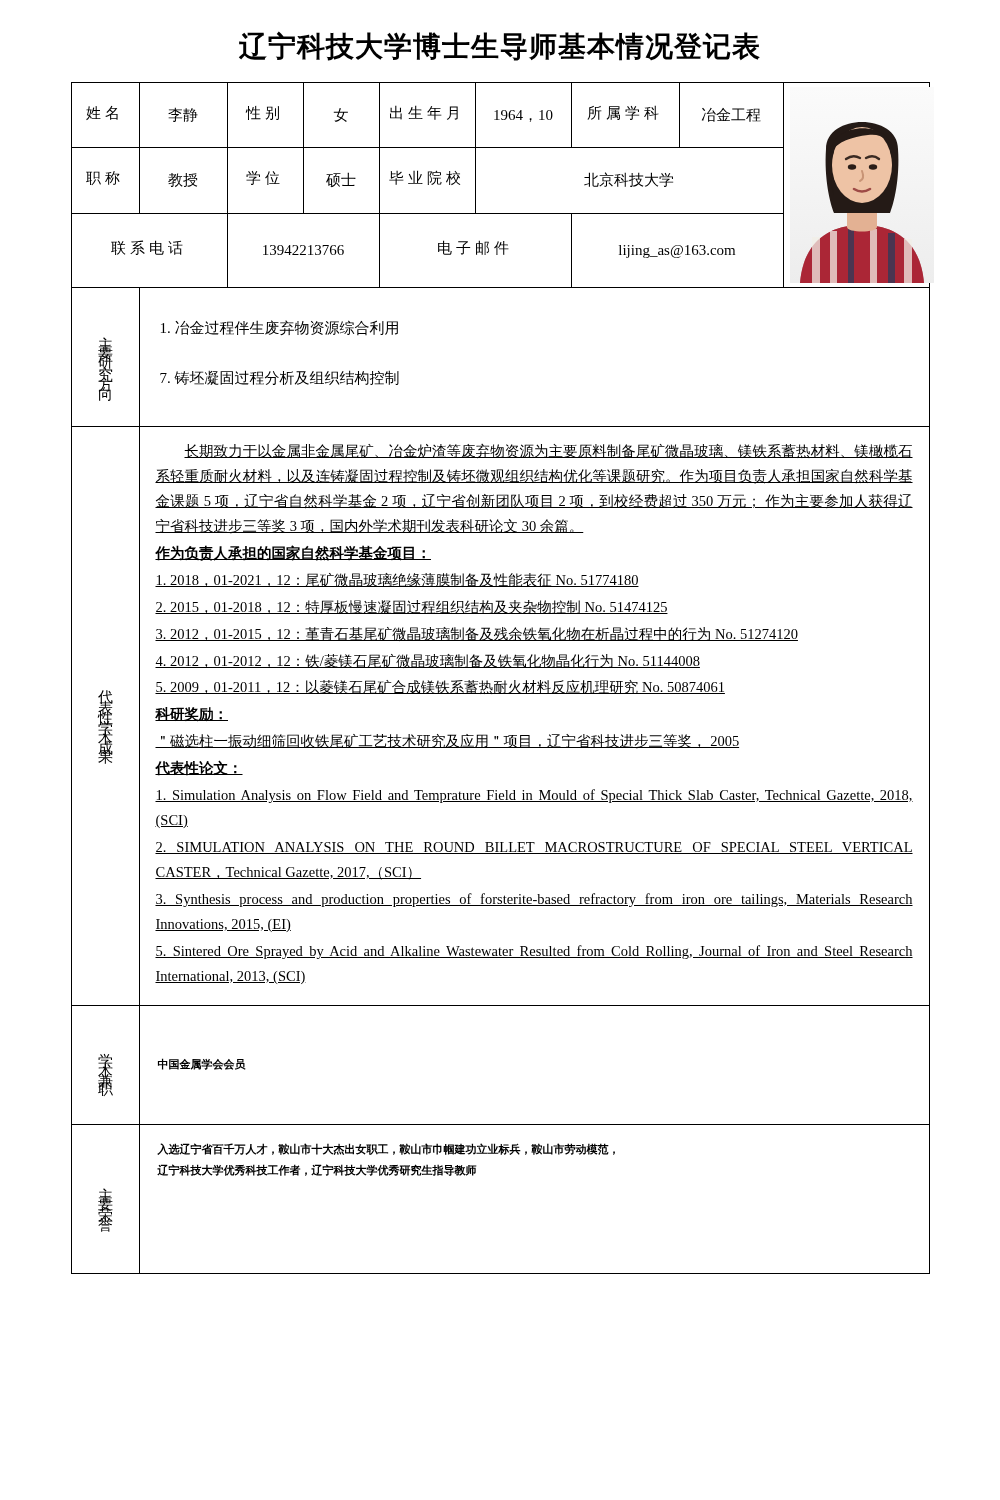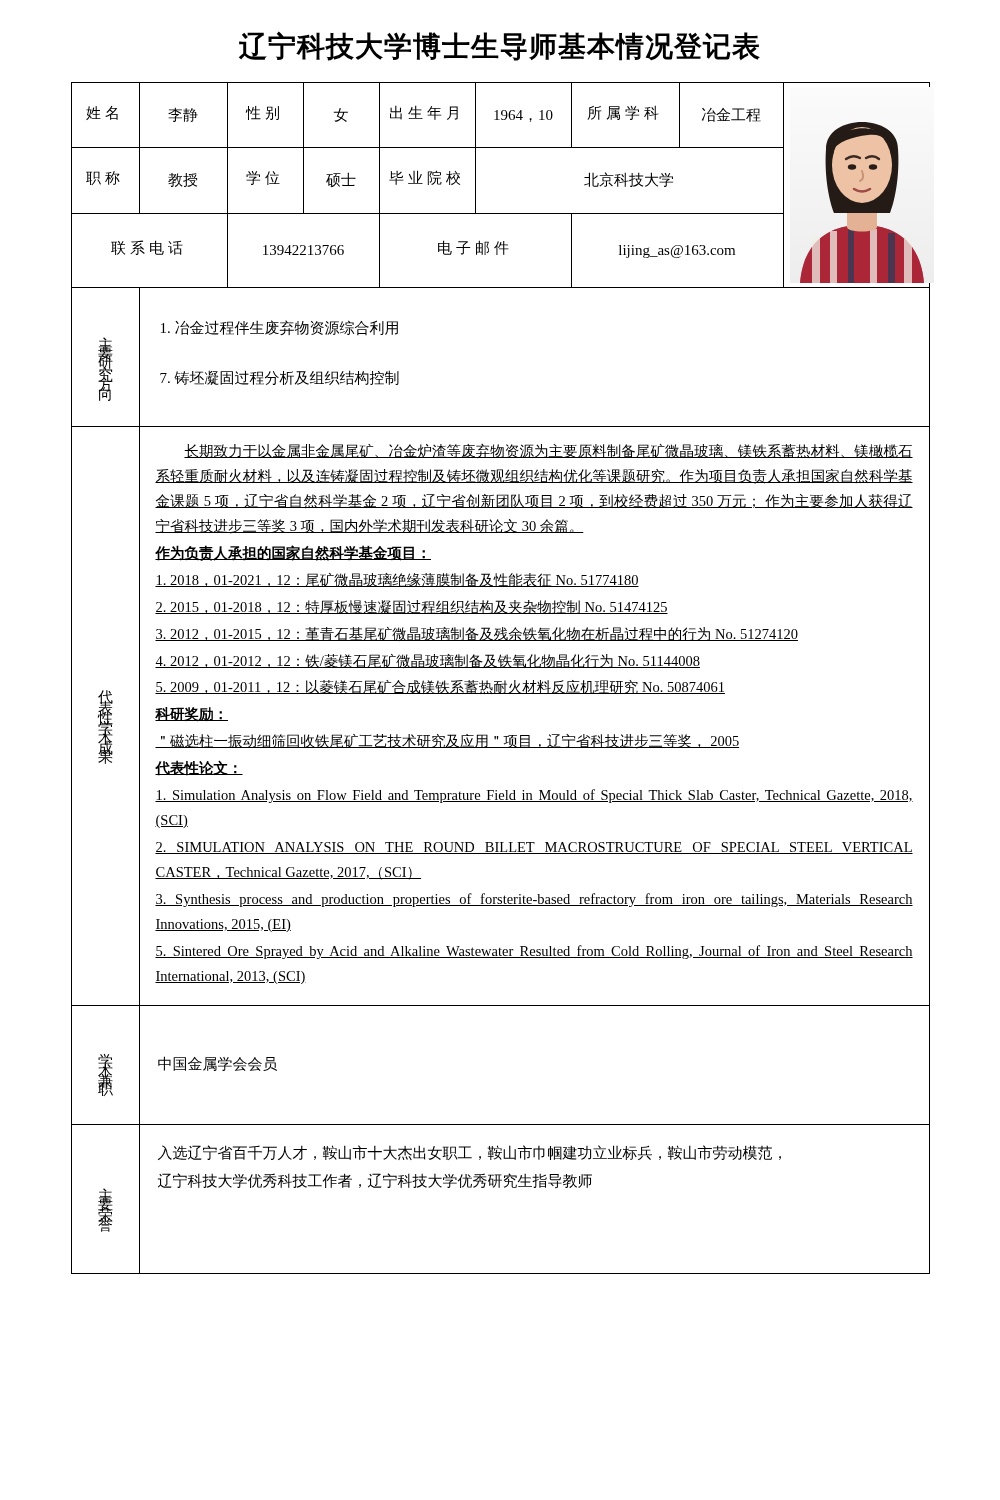--- a/index.html
+++ b/index.html
@@ -107,22 +107,23 @@
     text-align: justify;
     text-decoration: underline;
   }
   .ach p { margin: 0 0 2px 0; }
   .ach p.indent { text-indent: 2em; }
   .ach p.bold { font-weight: bold; }
   .ach p.en { font-family: "Liberation Serif", serif; }
 
   .plain {
     padding: 10px 12px;
-    font-size: 15px;
+    font-size: 11px;
     line-height: 1.9;
+    font-weight: bold;
   }
   .plain p { margin: 0; }
 </style>
 </head>
 <body>
 
 <div class="page">
 
   <div class="page-title">辽宁科技大学博士生导师基本情况登记表</div>
 

